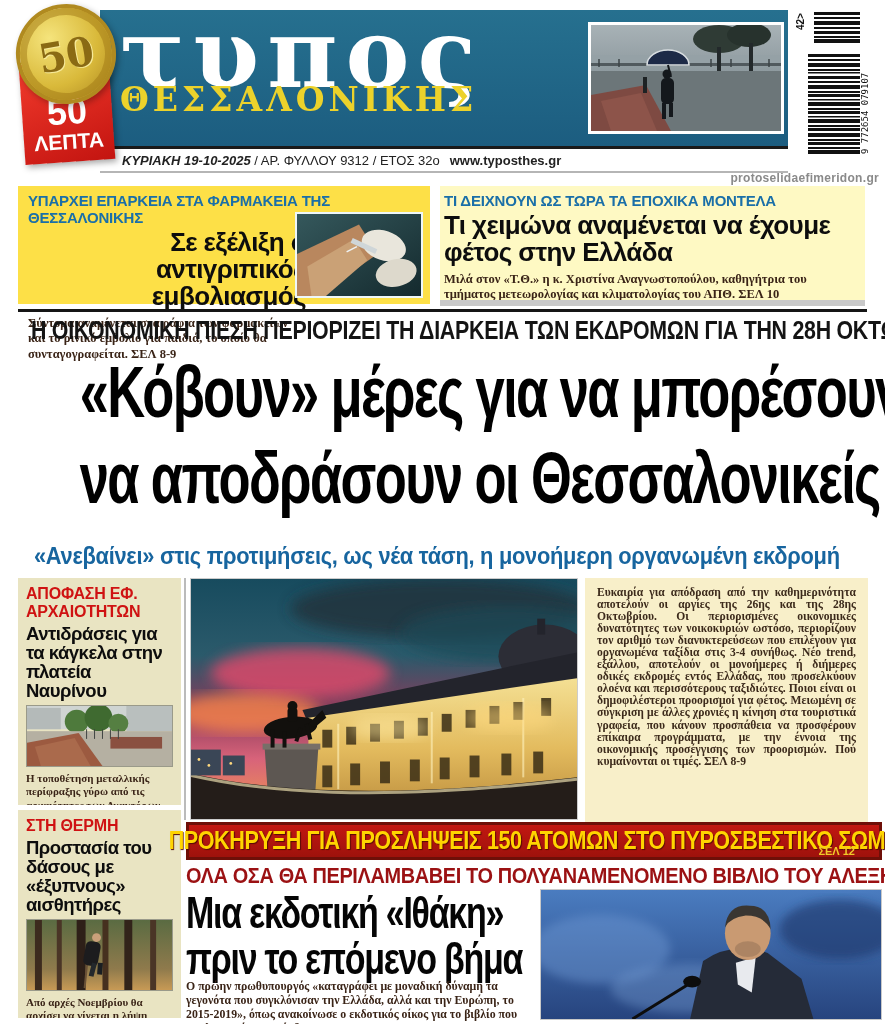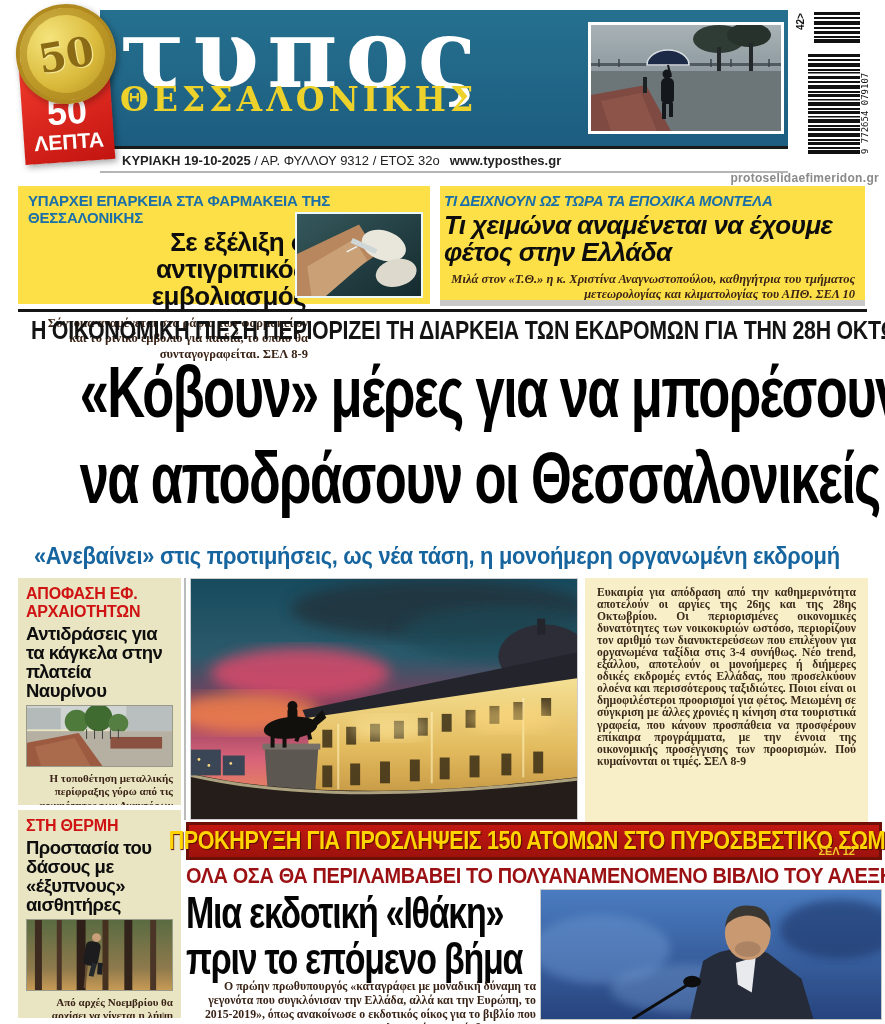--- a/index.html
+++ b/index.html
@@ -1,18 +1,18 @@
 <!DOCTYPE html>
 <html><head>
 <meta charset="utf-8">
 <style>
   html,body{margin:0;padding:0;background:#e8e8e8;}
   .page{position:relative;width:885px;height:1024px;background:#ffffff;overflow:hidden;
         font-family:"Liberation Sans","DejaVu Sans",sans-serif;margin:0 auto;}
-  .serif{font-family:"Liberation Serif","DejaVu Serif",serif;text-align:right;}
+  .serif{font-family:"Liberation Serif","DejaVu Serif",serif;}
 
   
   .mast{position:absolute;left:100px;top:10px;width:688px;height:136px;
         background:linear-gradient(#26708f,#1c5d80);}
   .mast-titles{position:absolute;left:20px;top:-4px;width:470px;}
   .mast-title{font-family:"DejaVu Serif","Liberation Serif",serif;font-weight:bold;
         color:#ffffff;font-size:96px;line-height:1.0;letter-spacing:8px;}
   .mast-subtitle{font-family:"DejaVu Serif","Liberation Serif",serif;font-weight:bold;
         color:#ecd22b;font-size:33px;letter-spacing:4px;margin-top:-22px;}
   .mast-photo{position:absolute;left:488px;top:12px;width:196px;height:112px;
@@ -29,31 +29,31 @@
   .price-badge{position:absolute;left:22px;top:62px;width:90px;height:100px;
         background:linear-gradient(160deg,#f23b2d,#c31410);transform:rotate(-4deg);
         display:flex;flex-direction:column;align-items:center;justify-content:center;
         color:#fff;font-weight:bold;z-index:3;box-shadow:2px 3px 6px rgba(0,0,0,.35);}
   .price-line1,.price-line3{font-size:21px;line-height:1.1;}
   .price-line2{font-size:36px;line-height:1.0;}
 
   .dateline{position:absolute;left:100px;top:146px;width:688px;height:27px;background:#fff;
         border-top:3px solid #1a1a1a;border-bottom:2px solid #b5b5b5;box-sizing:border-box;
         display:flex;align-items:center;padding-left:22px;font-size:13px;color:#222;white-space:pre;}
-  .dateline .b{font-weight:bold;}
+  .dateline .b{font-weight:bold;font-style:italic;}
   .dateline .site{font-weight:bold;margin-left:10px;}
 
   .barcode-wrap{position:absolute;left:794px;top:6px;width:88px;height:152px;background:#fff;}
   .watermark{position:absolute;right:6px;top:171px;font-size:12px;font-weight:bold;
         color:#8a8a8a;letter-spacing:.3px;}
 
   
   .teaser{box-sizing:border-box;position:absolute;top:186px;height:118px;padding:6px 10px;}
   .teaser-left{left:18px;width:412px;background:#fde047;}
-  .teaser-right{left:440px;width:425px;background:#fde047;padding-left:4px;font-style:italic;}
+  .teaser-right{left:440px;width:425px;background:#fef9c3;padding-left:4px;}
   .gray-rule{position:absolute;left:440px;top:300px;width:425px;height:6px;background:#c9c9c9;}
   .teaser-kicker{color:#1a6fa8;font-weight:bold;font-size:15px;letter-spacing:-0.2px;}
   .teaser-headline{font-size:26px;font-weight:bold;color:#0d0d0d;line-height:1.04;
         margin-top:3px;letter-spacing:-0.6px;}
   .teaser-left .teaser-headline{width:278px;text-align:right;}
   .teaser-body{font-weight:bold;font-size:12.5px;color:#3a2417;margin-top:6px;line-height:1.22;}
   .teaser-left .teaser-body{width:280px;}
   .teaser-photo{position:absolute;right:7px;top:26px;width:124px;height:82px;
         border:2px solid #eef7f9;background:#2b4a4e;}
   .teaser-photo svg{display:block;width:100%;height:100%;}

